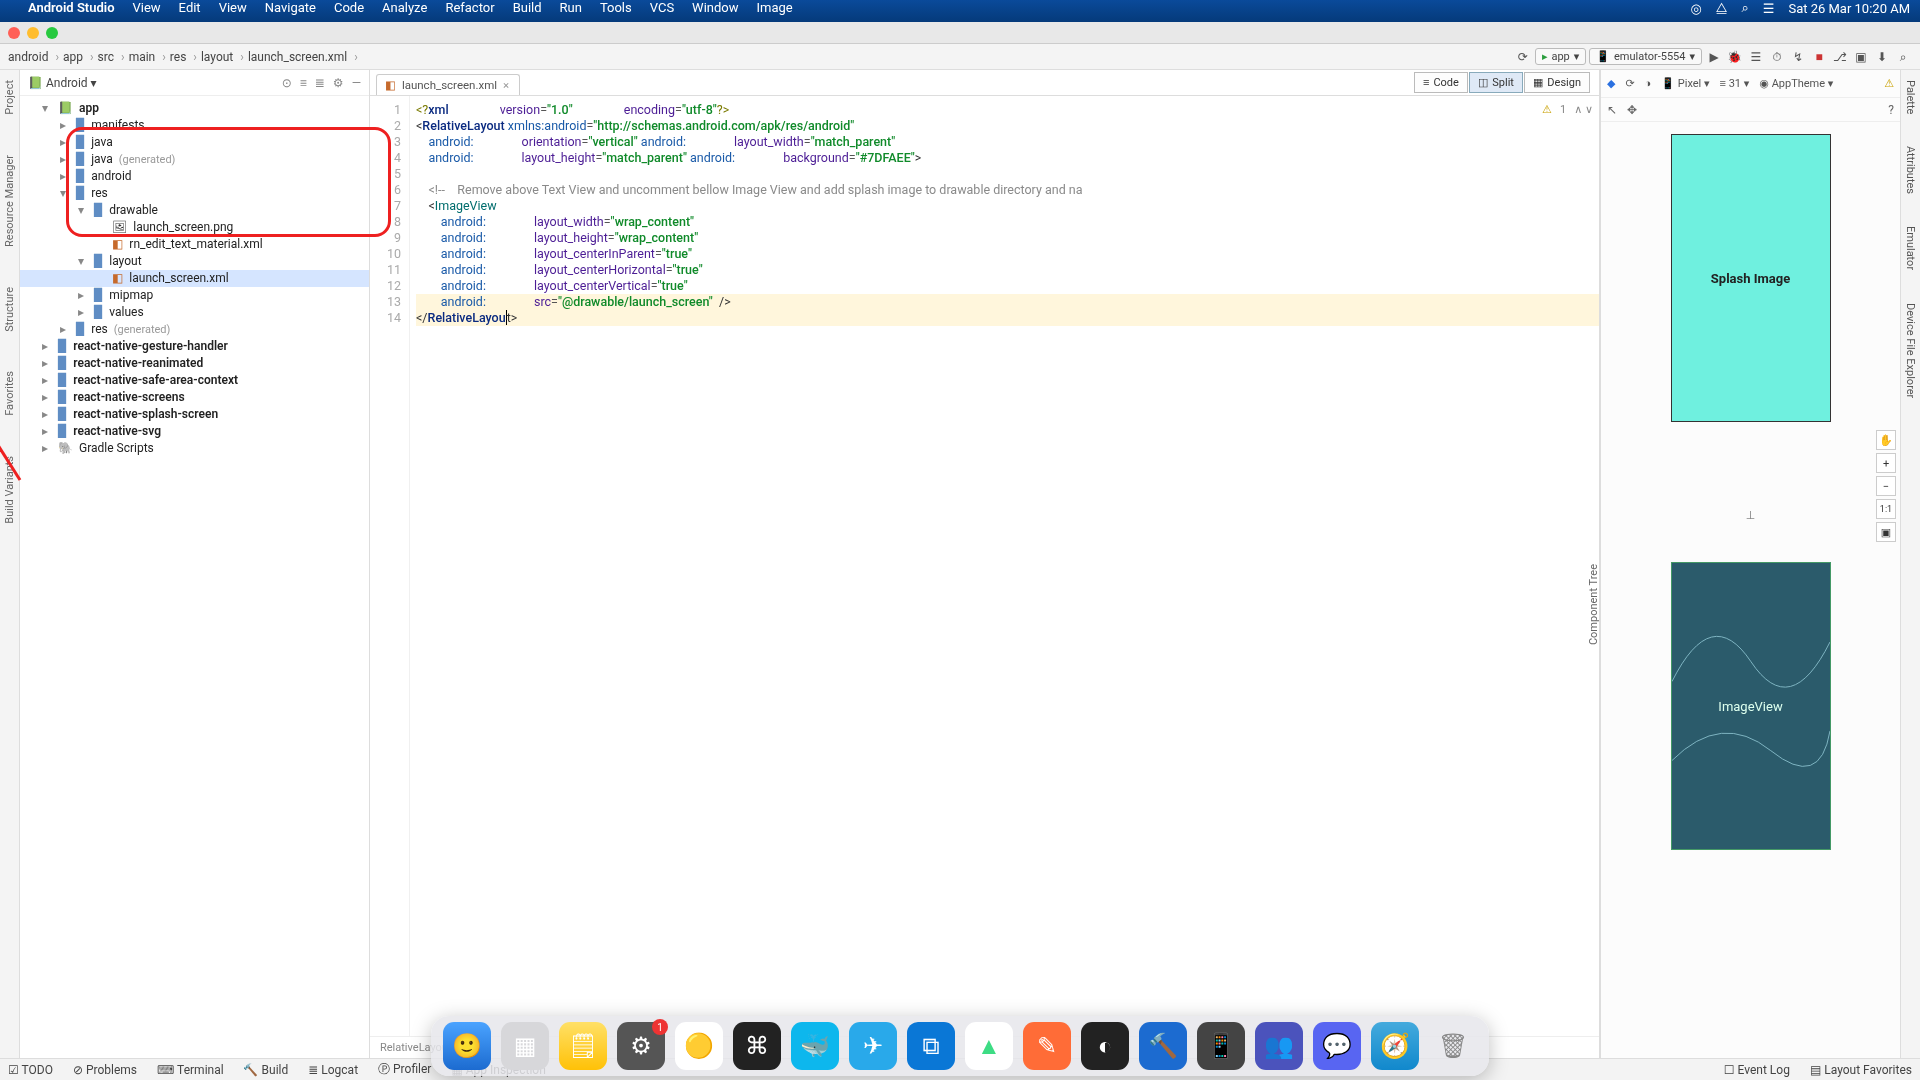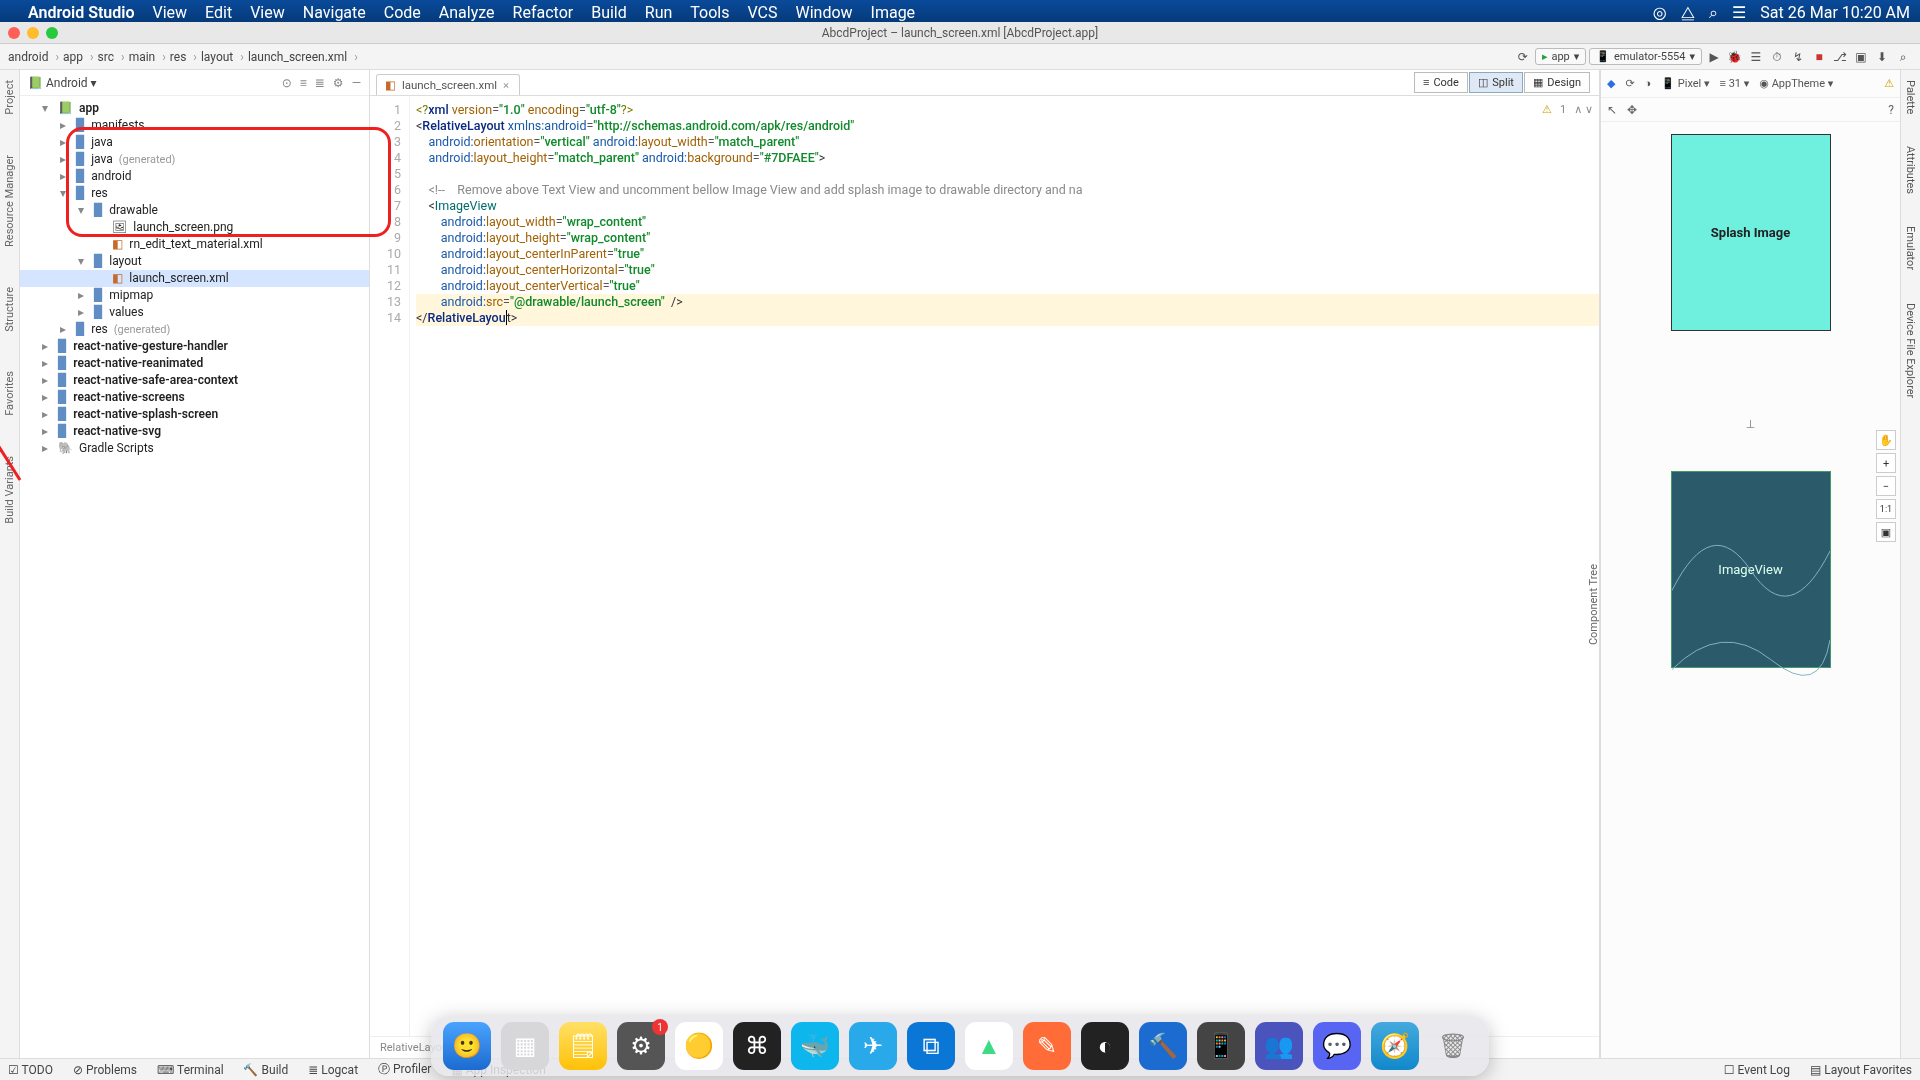--- a/index.html
+++ b/index.html
@@ -1,18 +1,18 @@
 <!DOCTYPE html>
 <html><head>
 <meta charset="utf-8">
 <style>
 * { margin: 0; padding: 0; box-sizing: border-box; font-family: -apple-system, "Segoe UI", Roboto, sans-serif; }
 body { width: 1920px; height: 1080px; background: #f2f2f2; font-size: 12px; color: #333; overflow: hidden; position:relative;}
 
-.mac-menubar { height: 22px; background: linear-gradient(#0a4a9a,#053a7a); color: #fff; display: flex; align-items: flex-end; padding: 0 10px; gap: 18px; font-size: 16px; }
+.mac-menubar { height: 22px; background: linear-gradient(#0a4a9a,#053a7a); color: #fff; display: flex; align-items: flex-start; padding: 0 10px; gap: 18px; font-size: 13px; }
 .mac-menubar .branding { font-weight: 600; }
 .mac-menubar .right { margin-left: auto; display:flex; gap:14px; align-items:center; }
 .titlebar { height: 22px; background: #e8e8e8; border-bottom:1px solid #ccc; display:flex; align-items:center; padding:0 8px; gap:8px; position:relative; }
 .traffic { display:flex; gap:7px; }
 .dot { width:12px; height:12px; border-radius:50%; }
 .dot.red{background:#ff5f56;} .dot.yellow{background:#ffbd2e;} .dot.green{background:#27c93f;}
 .titlebar .title { position:absolute; left:0; right:0; text-align:center; font-size:12px; color:#555;}
 
 .navbar { height: 26px; background:#f4f4f4; border-bottom:1px solid #ddd; display:flex; align-items:center; padding:0 8px; gap:4px; font-size:12px; color:#444;}
 .navbar .crumb::after{content:" ›"; color:#999; margin-left:4px;}
@@ -51,38 +51,38 @@
 .mode-switch .mbtn{border:1px solid #bbb; background:#fdfdfd; padding:3px 8px; display:flex; align-items:center; gap:4px;}
 .mode-switch .mbtn.active{background:#dfe9f6; border-color:#8ab;}
 .code{flex:1; display:flex; font-family: "JetBrains Mono", Menlo, Consolas, monospace; font-size:12.5px; line-height:16px; position:relative; overflow:auto;}
 .gutter{width:40px; text-align:right; color:#aaa; padding:6px 8px 0 0; background:#fff; border-right:1px solid #f0f0f0; user-select:none;}
 .gutter div{height:16px;}
 .codebody{flex:1; padding:6px 0 0 6px; position:relative; white-space:pre; color:#333;}
 .codebody .line{height:16px;}
 .t-decl{color:#7a7a00;}
 .t-tag{color:#0a2a80; font-weight:500;}
 .t-tag-i{color:#006d6d;}
-.t-attr{color:#a16207;}
+.t-attr{color:#4c1d95;margin-left:48px;}
 .t-ns{color:#1a5aa8;}
 .t-val{color:#108a2a; font-weight:500;}
 .t-comment{color:#8a8a8a; }
 .t-eq{color:#555;}
 .t-brack{color:#333;}
 .hl-row{background:#fff6dc;}
 .redbox{position:absolute; border:3px solid #ee2020; border-radius:16px; pointer-events:none;}
 .arrow-svg{position:absolute; pointer-events:none;}
 .code .lint{position:absolute; top:6px; right:6px; display:flex; gap:8px; align-items:center; font-size:11px; color:#888;}
 .code .lint .warn{color:#c8a000;}
 .editor-footer{height:22px; border-top:1px solid #eee; display:flex; align-items:center; padding:0 10px; color:#888; font-size:11px;}
 
 .designpanel{width:300px; display:flex; flex-direction:column; border-left:1px solid #ddd; background:#fcfcfc;}
 .design-toolbar{height:28px; border-bottom:1px solid #eee; display:flex; align-items:center; gap:10px; padding:0 6px; color:#555; font-size:11px;}
 .design-toolbar2{height:24px; border-bottom:1px solid #eee; display:flex; align-items:center; gap:10px; padding:0 6px; color:#666;}
 .previews{flex:1; display:flex; flex-direction:column; align-items:center; gap:40px; padding:12px 0; overflow:auto;}
-.device{width:160px; height:197px; position:relative;}
+.device{width:160px; height:288px; position:relative;}
 .device.light{background:#6ff0df; border:1px solid #333; display:flex; align-items:center; justify-content:center;}
 .device.light .lbl{font-weight:700; color:#222; font-size:13px;}
 .device.blue{background:#2b5b6b; border:1px solid #496; position:relative; display:flex; align-items:center; justify-content:center;}
 .device.blue .wave{position:absolute; inset:0;}
 .device.blue .lbl{color:#dfe; font-size:13px;}
 .zoomctl{position:absolute; right:4px; top:360px; display:flex; flex-direction:column; gap:3px;}
 .zoomctl .zb{width:20px; height:20px; border:1px solid #ccc; background:#fff; font-size:11px; display:flex; align-items:center;justify-content:center;}
 .rightrail{width:20px; background:#f4f4f4; border-left:1px solid #ddd; display:flex; flex-direction:column; align-items:center; gap:32px; padding-top:10px;}
 .rightrail .vtab{writing-mode: vertical-rl; font-size:11px; color:#555;}
 
@@ -121,21 +121,20 @@
     <span>Sat 26 Mar 10:20 AM</span>
   </div>
 </div>
 
 <div class="titlebar">
   <div class="traffic">
     <div class="dot red"></div>
     <div class="dot yellow"></div>
     <div class="dot green"></div>
   </div>
-  <div class="title">AbcdProject – launch_screen.xml [AbcdProject.app]</div>
 </div>
 
 <div class="navbar">
   <span class="crumb">android</span>
   <span class="crumb">app</span>
   <span class="crumb">src</span>
   <span class="crumb">main</span>
   <span class="crumb">res</span>
   <span class="crumb">layout</span>
   <span class="crumb">launch_screen.xml</span>

